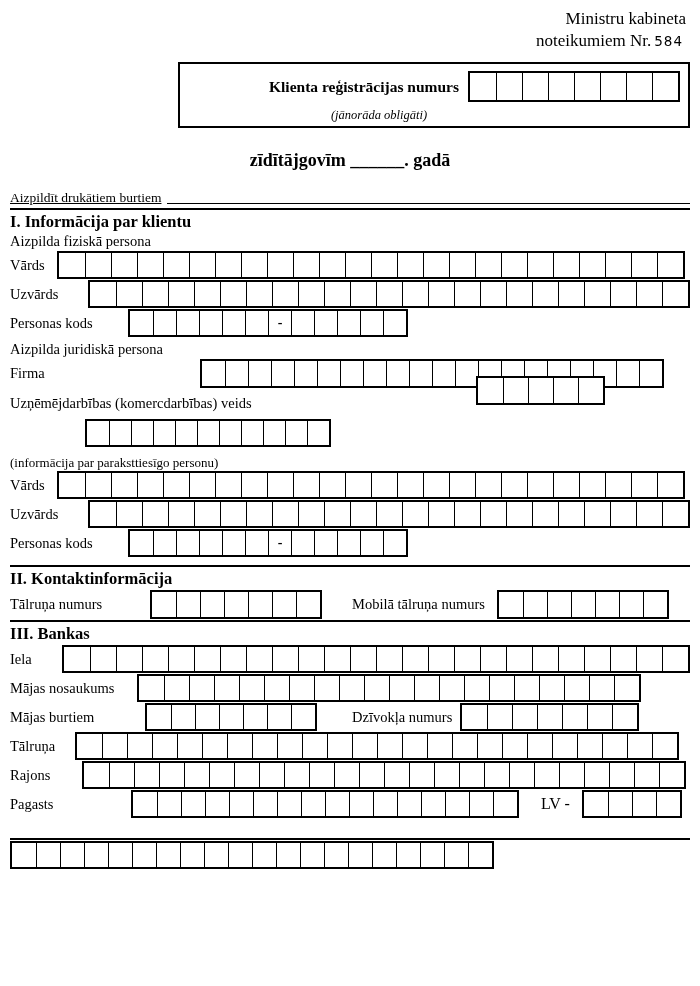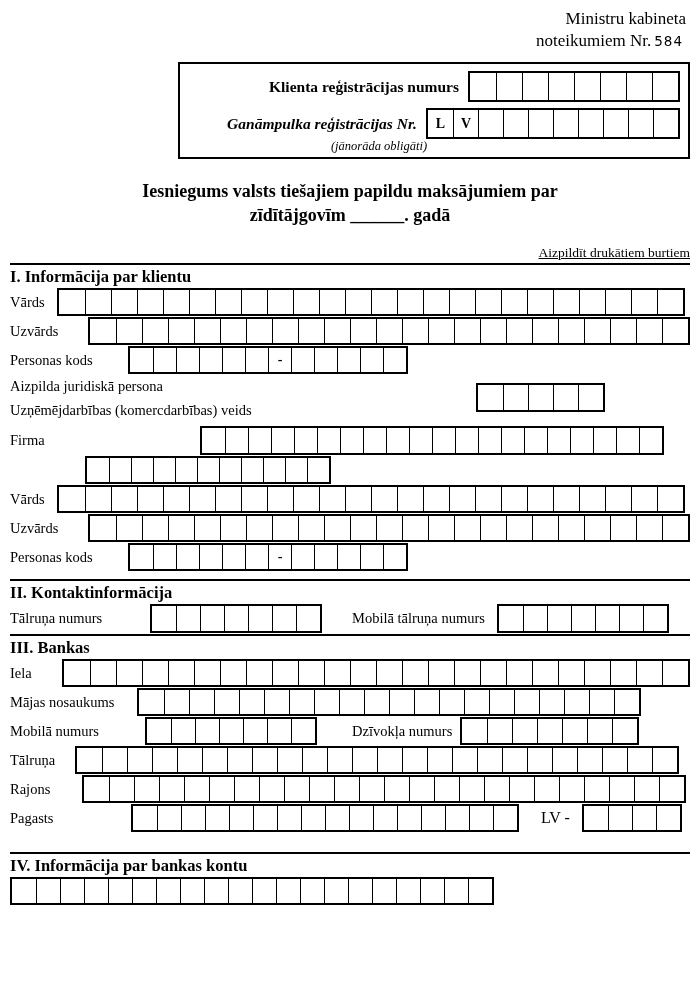--- a/index.html
+++ b/index.html
@@ -25,21 +25,21 @@
     box-sizing:border-box;
     padding:7px 8px 3px 8px;
   }
   .regrow{display:flex; align-items:center; justify-content:flex-end; margin-bottom:6px;}
   .regrow .rlbl{flex:1; text-align:right; font-size:15.5px; font-weight:bold; padding-right:9px; white-space:nowrap;}
   .regrow .rlbl.it{font-style:italic;}
   .regnote{ text-align:center; transform:translateX(-55px); font-style:italic; font-size:12.5px; line-height:15px;}
   
   .title{ margin-top:20px; text-align:center; font-weight:bold; font-size:18px; line-height:24px;}
   
-  .instr{ display:flex; align-items:flex-end; margin-top:18px; height:16px;flex-direction:column;}
+  .instr{ display:flex; align-items:flex-end; margin-top:18px; height:16px;}
   .instr .txt{ font-size:13.5px; text-decoration:underline; white-space:nowrap;}
   .instr .ext{ flex:1; border-bottom:1.5px solid #000; margin:0 0 2px 6px;}
   .rule{ border-top:2.5px solid #000; height:0;}
   .rule.r1{margin-top:2px;}
   .rule.r2{margin-top:8px;}
   .rule.r3{margin-top:1px;}
   .rule.r4{margin-top:20px;}
   
   .shead{ font-weight:bold; font-size:16.5px; line-height:21px; margin:1px 0;}
   .sub{ font-size:14.5px; line-height:16px; margin:0 0 2px 0;}
@@ -95,50 +95,35 @@
           <div class="cell" style="width: 26px; height: 27px;"></div>
           <div class="cell" style="width: 26px; height: 27px;"></div>
           <div class="cell" style="width: 26px; height: 27px;"></div>
           <div class="cell" style="width: 26px; height: 27px;"></div>
           <div class="cell" style="width: 26px; height: 27px;"></div>
           <div class="cell" style="width: 26px; height: 27px;"></div>
           <div class="cell" style="width: 26px; height: 27px;"></div>
           <div class="cell" style="width: 26px; height: 27px;"></div>
         </div>
     </div>
-    <div class="regrow" style="margin-bottom:0;">
-      <span class="rlbl it">Ganāmpulka reģistrācijas Nr.</span>
-      <div class="strip">
-          <div class="cell" style="width: 25px; height: 27px;">L</div>
-          <div class="cell" style="width: 25px; height: 27px;">V</div>
-          <div class="cell" style="width: 25px; height: 27px;"></div>
-          <div class="cell" style="width: 25px; height: 27px;"></div>
-          <div class="cell" style="width: 25px; height: 27px;"></div>
-          <div class="cell" style="width: 25px; height: 27px;"></div>
-          <div class="cell" style="width: 25px; height: 27px;"></div>
-          <div class="cell" style="width: 25px; height: 27px;"></div>
-          <div class="cell" style="width: 25px; height: 27px;"></div>
-          <div class="cell" style="width: 25px; height: 27px;"></div>
-        </div>
-    </div>
     <div class="regnote">(jānorāda obligāti)</div>
   </div>
 
   <div class="title">
-    <div>Iesniegums valsts tiešajiem papildu maksājumiem par</div>
     <div>zīdītājgovīm ______. gadā</div>
   </div>
 
   <div class="instr">
     <span class="txt">Aizpildīt drukātiem burtiem</span>
     <span class="ext"></span>
   </div>
   <div class="rule r1"></div>
 
   <div class="shead">I. Informācija par klientu</div>
+  <div class="sub">Aizpilda fiziskā persona</div>
 
   <div class="row r-vards">
     <span class="lbl">Vārds</span>
     <div class="strip">
         <div class="cell" style="width: 26px; height: 24px;"></div>
         <div class="cell" style="width: 26px; height: 24px;"></div>
         <div class="cell" style="width: 26px; height: 24px;"></div>
         <div class="cell" style="width: 26px; height: 24px;"></div>
         <div class="cell" style="width: 26px; height: 24px;"></div>
         <div class="cell" style="width: 26px; height: 24px;"></div>
@@ -202,71 +187,72 @@
         <div class="cell" style="width: 23px; height: 24px;">-</div>
         <div class="cell" style="width: 23px; height: 24px;"></div>
         <div class="cell" style="width: 23px; height: 24px;"></div>
         <div class="cell" style="width: 23px; height: 24px;"></div>
         <div class="cell" style="width: 23px; height: 24px;"></div>
         <div class="cell" style="width: 23px; height: 24px;"></div>
       </div>
   </div>
 
   <div class="sub mt">Aizpilda juridiskā persona</div>
+  <div class="row r-firma">
+    <span class="lbl">Firma</span>
+    <div class="strip">
+        <div class="cell" style="width: 23px; height: 25px;"></div>
+        <div class="cell" style="width: 23px; height: 25px;"></div>
+        <div class="cell" style="width: 23px; height: 25px;"></div>
+        <div class="cell" style="width: 23px; height: 25px;"></div>
+        <div class="cell" style="width: 23px; height: 25px;"></div>
+        <div class="cell" style="width: 23px; height: 25px;"></div>
+        <div class="cell" style="width: 23px; height: 25px;"></div>
+        <div class="cell" style="width: 23px; height: 25px;"></div>
+        <div class="cell" style="width: 23px; height: 25px;"></div>
+        <div class="cell" style="width: 23px; height: 25px;"></div>
+        <div class="cell" style="width: 23px; height: 25px;"></div>
+        <div class="cell" style="width: 23px; height: 25px;"></div>
+        <div class="cell" style="width: 23px; height: 25px;"></div>
+        <div class="cell" style="width: 23px; height: 25px;"></div>
+        <div class="cell" style="width: 23px; height: 25px;"></div>
+        <div class="cell" style="width: 23px; height: 25px;"></div>
+        <div class="cell" style="width: 23px; height: 25px;"></div>
+        <div class="cell" style="width: 23px; height: 25px;"></div>
+        <div class="cell" style="width: 23px; height: 25px;"></div>
+        <div class="cell" style="width: 23px; height: 25px;"></div>
+      </div>
+  </div>
   <div class="row r-veids">
     <span class="lbl">Uzņēmējdarbības (komercdarbības) veids</span>
     <div class="strip">
         <div class="cell" style="width: 25px; height: 25px;"></div>
         <div class="cell" style="width: 25px; height: 25px;"></div>
         <div class="cell" style="width: 25px; height: 25px;"></div>
         <div class="cell" style="width: 25px; height: 25px;"></div>
         <div class="cell" style="width: 25px; height: 25px;"></div>
       </div>
   </div>
-  <div class="row r-firma">
-    <span class="lbl">Firma</span>
-    <div class="strip">
-        <div class="cell" style="width: 23px; height: 25px;"></div>
-        <div class="cell" style="width: 23px; height: 25px;"></div>
-        <div class="cell" style="width: 23px; height: 25px;"></div>
-        <div class="cell" style="width: 23px; height: 25px;"></div>
-        <div class="cell" style="width: 23px; height: 25px;"></div>
-        <div class="cell" style="width: 23px; height: 25px;"></div>
-        <div class="cell" style="width: 23px; height: 25px;"></div>
-        <div class="cell" style="width: 23px; height: 25px;"></div>
-        <div class="cell" style="width: 23px; height: 25px;"></div>
-        <div class="cell" style="width: 23px; height: 25px;"></div>
-        <div class="cell" style="width: 23px; height: 25px;"></div>
-        <div class="cell" style="width: 23px; height: 25px;"></div>
-        <div class="cell" style="width: 23px; height: 25px;"></div>
-        <div class="cell" style="width: 23px; height: 25px;"></div>
-        <div class="cell" style="width: 23px; height: 25px;"></div>
-        <div class="cell" style="width: 23px; height: 25px;"></div>
-        <div class="cell" style="width: 23px; height: 25px;"></div>
-        <div class="cell" style="width: 23px; height: 25px;"></div>
-        <div class="cell" style="width: 23px; height: 25px;"></div>
-        <div class="cell" style="width: 23px; height: 25px;"></div>
-      </div>
-  </div>
   <div class="row r-vien">
     <div class="strip">
         <div class="cell" style="width: 22px; height: 24px;"></div>
         <div class="cell" style="width: 22px; height: 24px;"></div>
         <div class="cell" style="width: 22px; height: 24px;"></div>
         <div class="cell" style="width: 22px; height: 24px;"></div>
         <div class="cell" style="width: 22px; height: 24px;"></div>
         <div class="cell" style="width: 22px; height: 24px;"></div>
         <div class="cell" style="width: 22px; height: 24px;"></div>
         <div class="cell" style="width: 22px; height: 24px;"></div>
         <div class="cell" style="width: 22px; height: 24px;"></div>
         <div class="cell" style="width: 22px; height: 24px;"></div>
         <div class="cell" style="width: 22px; height: 24px;"></div>
       </div>
   </div>
 
+  <div class="note2">(informācija par paraksttiesīgo personu)</div>
   <div class="row r-vards">
     <span class="lbl">Vārds</span>
     <div class="strip">
         <div class="cell" style="width: 26px; height: 24px;"></div>
         <div class="cell" style="width: 26px; height: 24px;"></div>
         <div class="cell" style="width: 26px; height: 24px;"></div>
         <div class="cell" style="width: 26px; height: 24px;"></div>
         <div class="cell" style="width: 26px; height: 24px;"></div>
         <div class="cell" style="width: 26px; height: 24px;"></div>
         <div class="cell" style="width: 26px; height: 24px;"></div>
@@ -410,21 +396,21 @@
         <div class="cell" style="width: 25px; height: 24px;"></div>
         <div class="cell" style="width: 25px; height: 24px;"></div>
         <div class="cell" style="width: 25px; height: 24px;"></div>
         <div class="cell" style="width: 25px; height: 24px;"></div>
         <div class="cell" style="width: 25px; height: 24px;"></div>
         <div class="cell" style="width: 25px; height: 24px;"></div>
         <div class="cell" style="width: 25px; height: 24px;"></div>
       </div>
   </div>
   <div class="row r-mnum">
-    <span class="lbl">Mobilā numurs</span>
+    <span class="lbl">Mājas burtiem</span>
     <div class="strip">
         <div class="cell" style="width: 24px; height: 24px;"></div>
         <div class="cell" style="width: 24px; height: 24px;"></div>
         <div class="cell" style="width: 24px; height: 24px;"></div>
         <div class="cell" style="width: 24px; height: 24px;"></div>
         <div class="cell" style="width: 24px; height: 24px;"></div>
         <div class="cell" style="width: 24px; height: 24px;"></div>
         <div class="cell" style="width: 24px; height: 24px;"></div>
       </div>
     <span class="lbl2">Dzīvokļa  numurs</span>
@@ -519,21 +505,20 @@
     <span class="lv">LV -</span>
     <div class="strip s2">
         <div class="cell" style="width: 24px; height: 24px;"></div>
         <div class="cell" style="width: 24px; height: 24px;"></div>
         <div class="cell" style="width: 24px; height: 24px;"></div>
         <div class="cell" style="width: 24px; height: 24px;"></div>
       </div>
   </div>
 
   <div class="rule r4"></div>
-  <div class="shead">IV. Informācija par bankas kontu</div>
   <div class="row r-bankas">
     <div class="strip">
         <div class="cell" style="width: 24px; height: 24px;"></div>
         <div class="cell" style="width: 24px; height: 24px;"></div>
         <div class="cell" style="width: 24px; height: 24px;"></div>
         <div class="cell" style="width: 24px; height: 24px;"></div>
         <div class="cell" style="width: 24px; height: 24px;"></div>
         <div class="cell" style="width: 24px; height: 24px;"></div>
         <div class="cell" style="width: 24px; height: 24px;"></div>
         <div class="cell" style="width: 24px; height: 24px;"></div>

